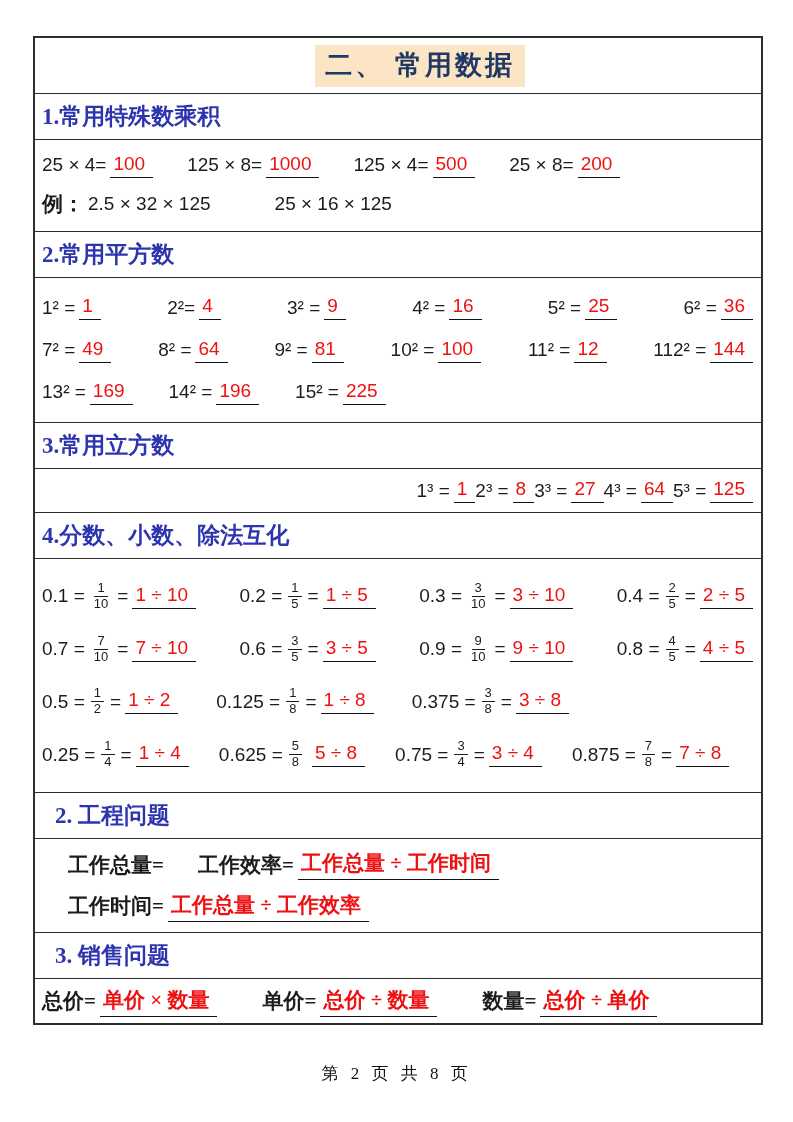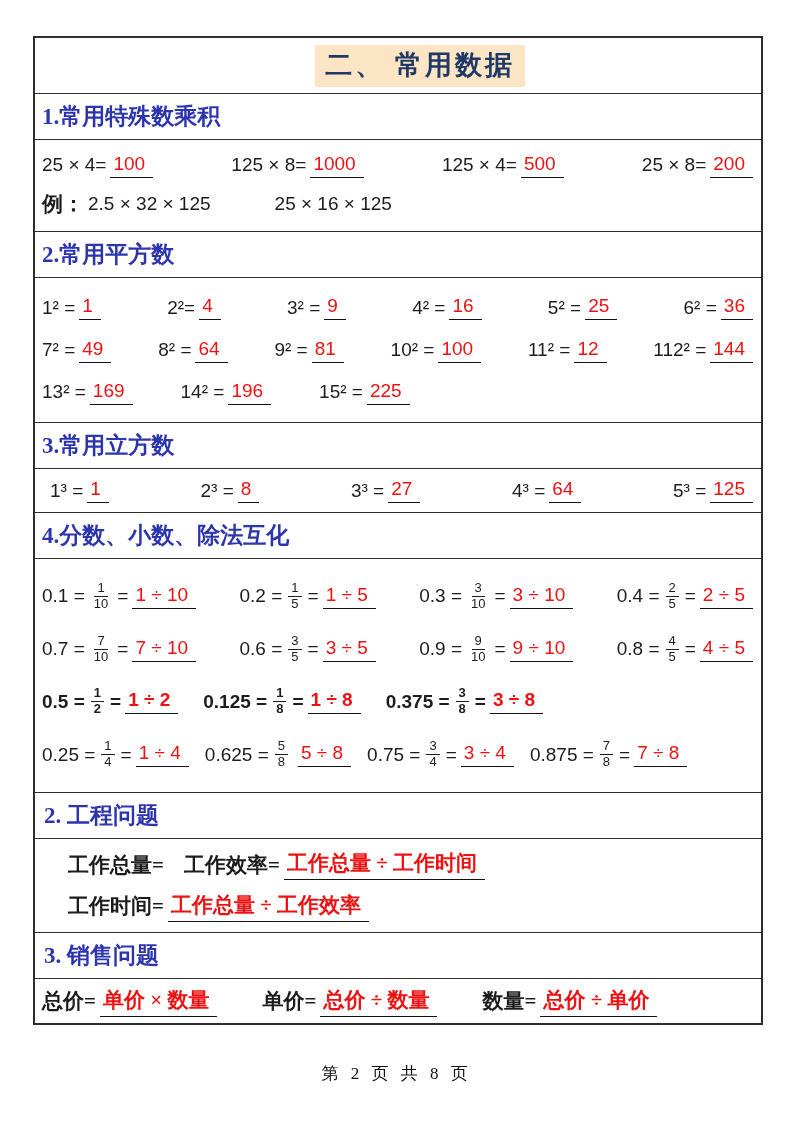--- a/index.html
+++ b/index.html
@@ -25,41 +25,41 @@
     background: #FBE5C4; color: #1F3864;
     font-size: 27px; font-weight: bold; letter-spacing: 3px;
     padding: 2px 10px 4px 10px;
   }
 
   .h-row {
     height: 46px; display: flex; align-items: center;
     padding-left: 7px;
     color: #2D35AE; font-size: 23px; font-weight: bold; text-align: right;
   }
-  .h-row.sp { padding-left: 9px; }
+  .h-row.sp { padding-left: 20px; }
 
   .body-row {
     display: flex; flex-direction: column; justify-content: space-evenly;
     padding: 0 8px 0 7px;
     font-family: "Liberation Sans", "DejaVu Sans", sans-serif;
     font-size: 19px; color: #1c1c1c;
   }
   .r-products { height: 92px; }
   .r-squares  { height: 145px; }
-  .r-cubes    { height: 44px; padding-left: 15px; }
+  .r-cubes    { height: 44px; padding-left: 15px; align-items: flex-end; }
   .r-frac     { height: 234px; }
   .r-eng      { height: 94px; padding-left: 33px; }
   .r-sales    { height: 45px; }
 
   .line { display: flex; align-items: center; }
   .line.sb { justify-content: space-between; }
-  .g26 { gap: 34px; justify-content: space-between; }
-  .g48 { gap: 48px; }
-  .g40 { gap: 25px; font-weight: bold; }
-  .g30 { gap: 16px; }
+  .g26 { gap: 34px; }
+  .g48 { gap: 36px; }
+  .g40 { gap: 38px; }
+  .g30 { gap: 30px; }
   .g45 { gap: 45px; }
   .g60 { gap: 60px; }
 
   .item { display: inline-flex; align-items: center; white-space: nowrap; }
   .q { margin-right: 4px; }
   .ans {
     color: #EE1111;
     border-bottom: 1.8px solid #111111;
     padding: 0 8px 2px 3px;
     white-space: nowrap;

